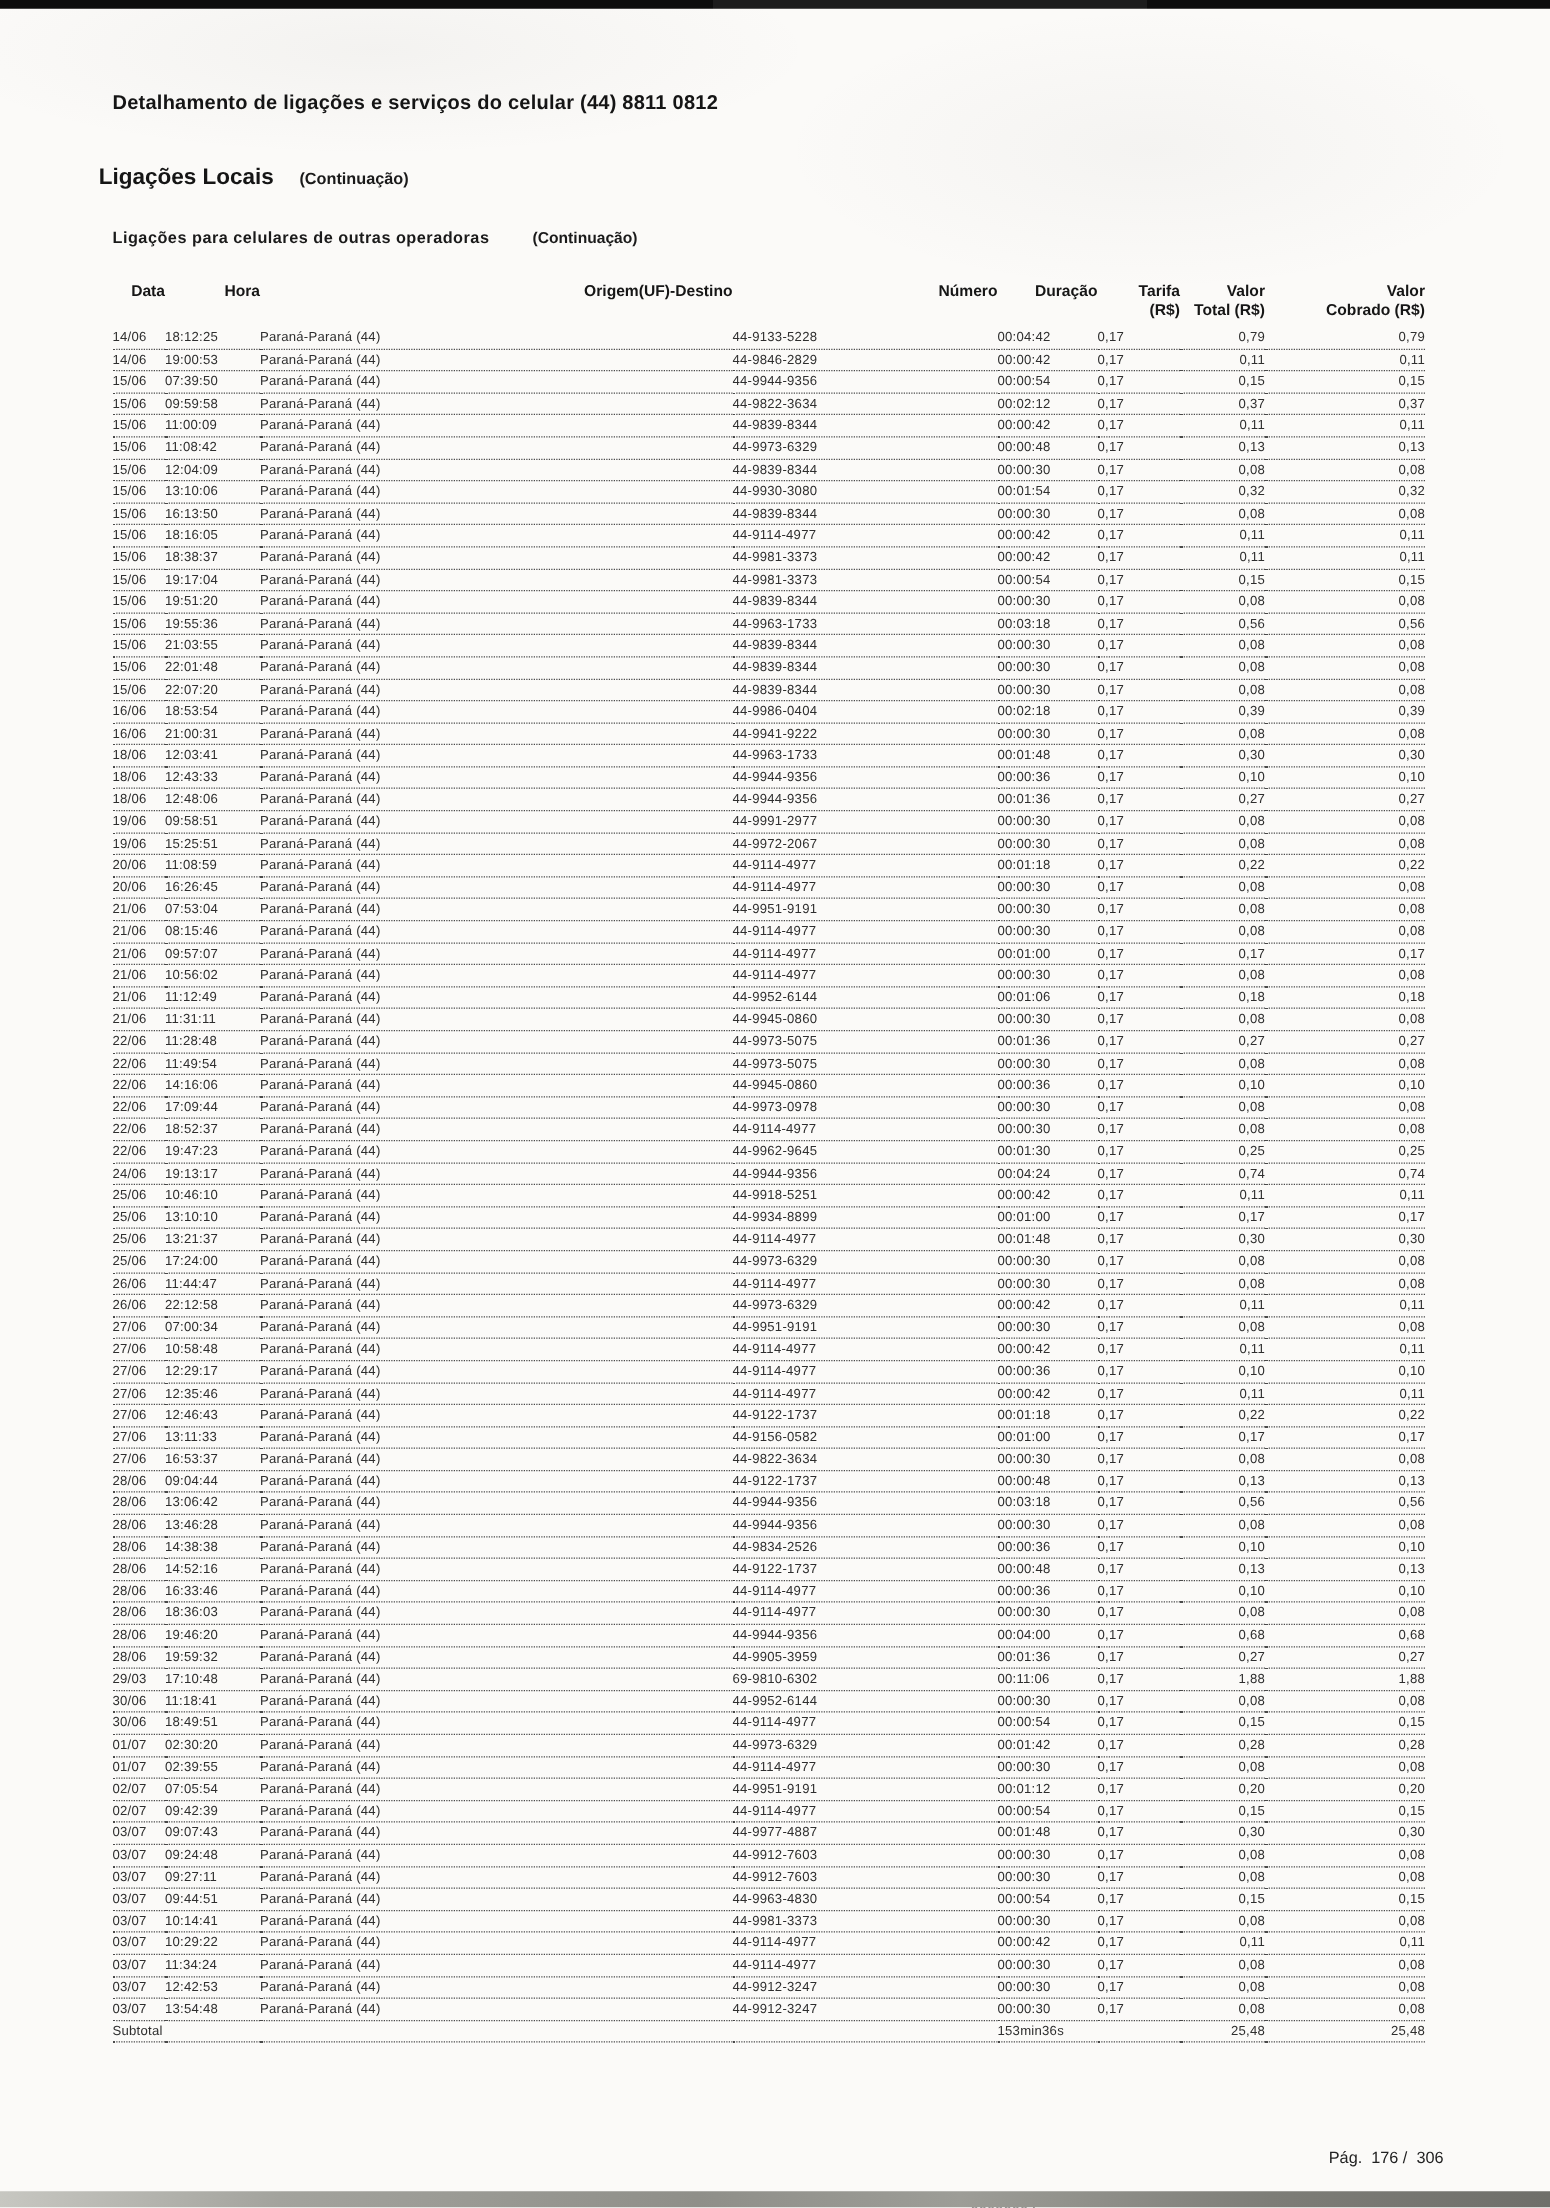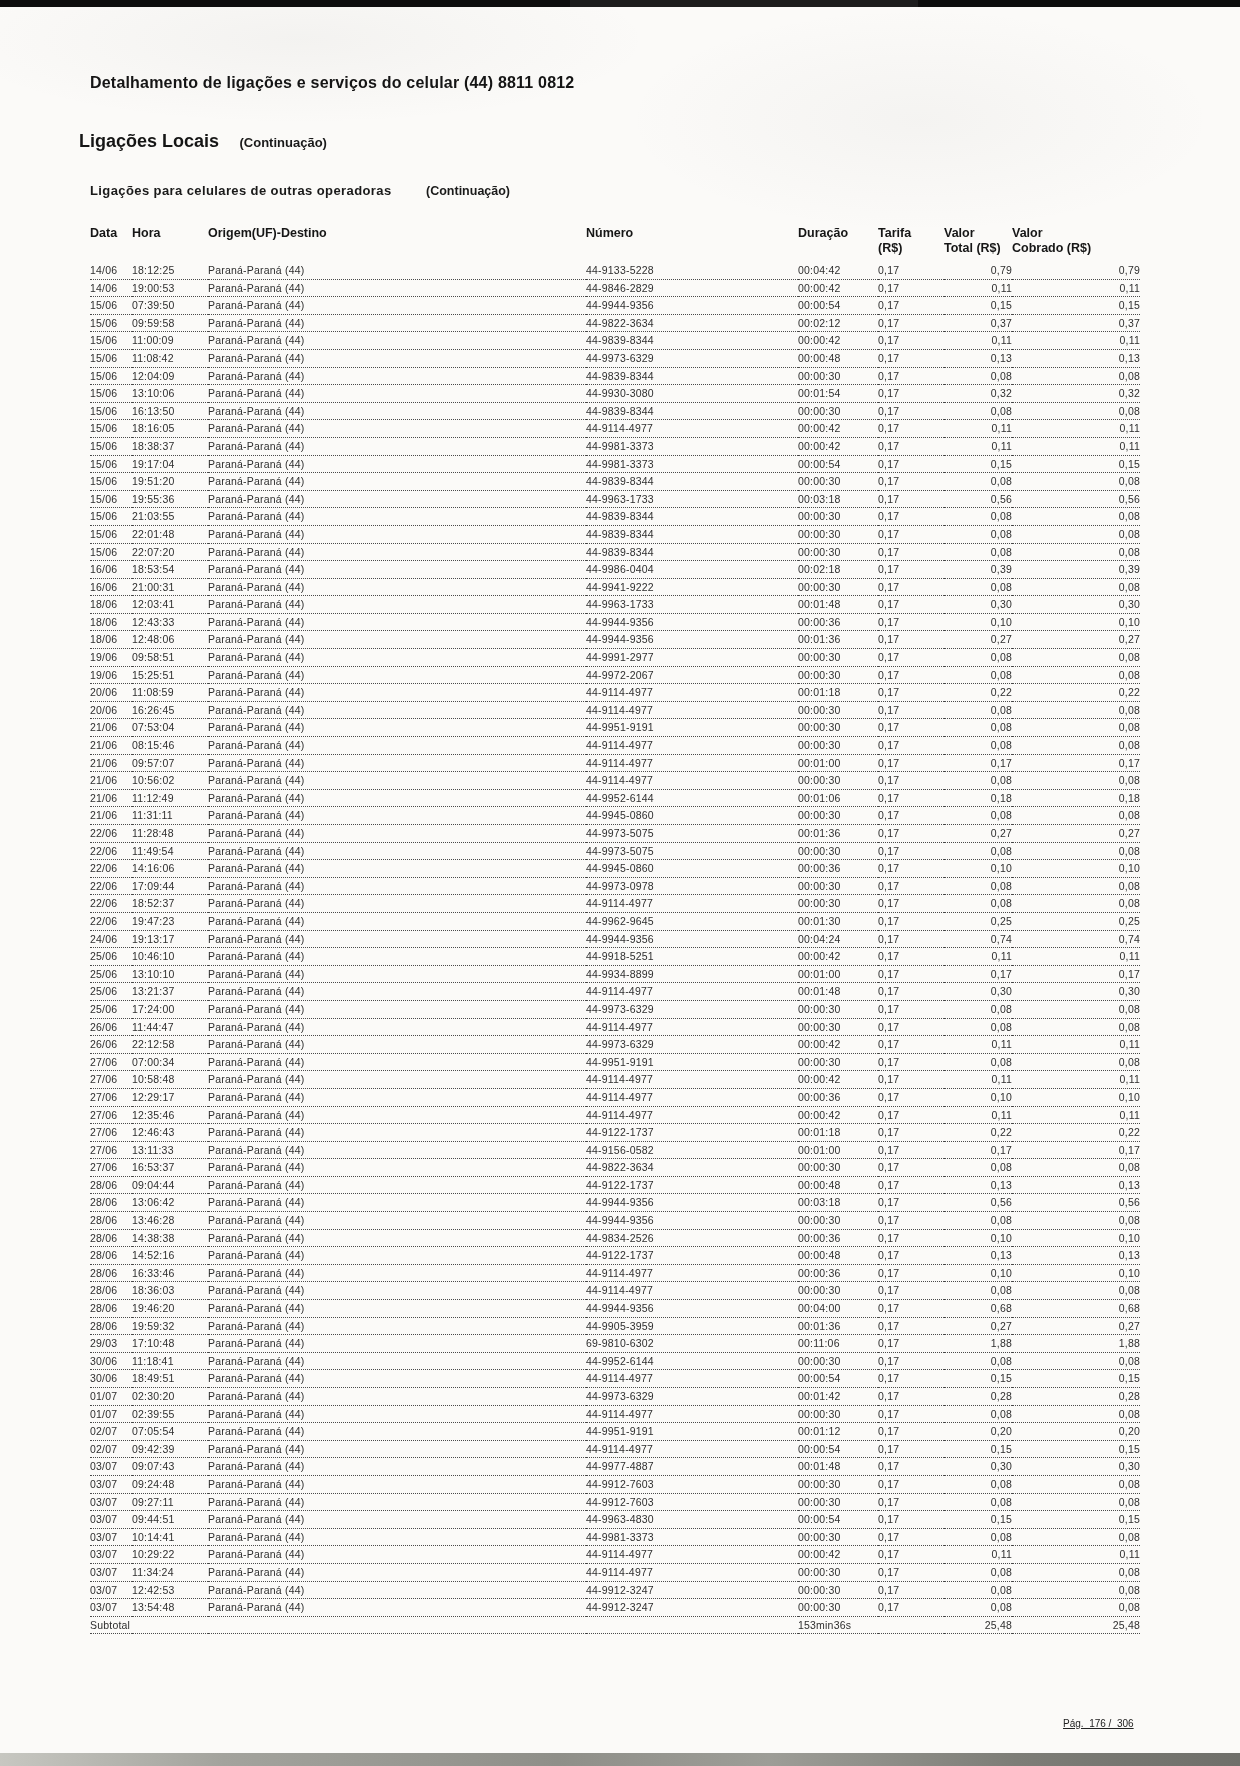--- a/index.html
+++ b/index.html
@@ -35,42 +35,42 @@
   .section-line .note{font-size:13px;font-weight:bold;margin-left:16px;color:#1a1a1a;}
   .subsection-line{position:absolute;left:90px;top:181px;}
   .subsection-line .main{font-size:13px;font-weight:bold;letter-spacing:.4px;color:#1a1a1a;}
   .subsection-line .note{font-size:12.5px;font-weight:bold;margin-left:30px;color:#1a1a1a;}
 
   table.calls{
     position:absolute;left:90px;top:226px;width:1050px;
     border-collapse:collapse;table-layout:fixed;
   }
   table.calls th{
-    font-size:12.5px;font-weight:bold;text-align:left;vertical-align:top;
+    font-size:12.5px;font-weight:bold;text-align:right;vertical-align:top;
     padding:0 0 6px 0;line-height:15px;color:#161616;
   }
   table.calls th .l2{display:block;}
   th.col-cobrado{padding-left:26px;}
   table.calls td{
     font-size:10.5px;line-height:16.6px;height:16.6px;
     padding:0;white-space:nowrap;overflow:hidden;
     color:#2e2e2e;letter-spacing:.2px;
     border-bottom:1px dotted #4a4a4a;
   }
   td.right{text-align:right;padding-right:2px;}
   tfoot td{
     border-bottom:none;font-weight:normal;font-size:11.5px;color:#111;
     padding-top:8px;height:22px;line-height:20px;
   }
   .footer-row{position:absolute;top:1718px;left:0;width:1240px;font-size:11px;color:#222;}
   .barcode-text{
     position:absolute;left:738px;width:130px;text-align:center;
     font-weight:bold;letter-spacing:.5px;margin-top:40px;
   }
-  .page-indicator{position:absolute;left:1063px;white-space:pre;font-size:10px;text-decoration:underline;}
+  .page-indicator{position:absolute;left:1063px;white-space:pre;font-size:13px;}
 </style>
 </head>
 <body>
 
 <div class="page">
 
   <div class="top-strip"></div>
 
   <div class="doc-title">Detalhamento de ligações e serviços do celular (44) 8811 0812</div>
 

